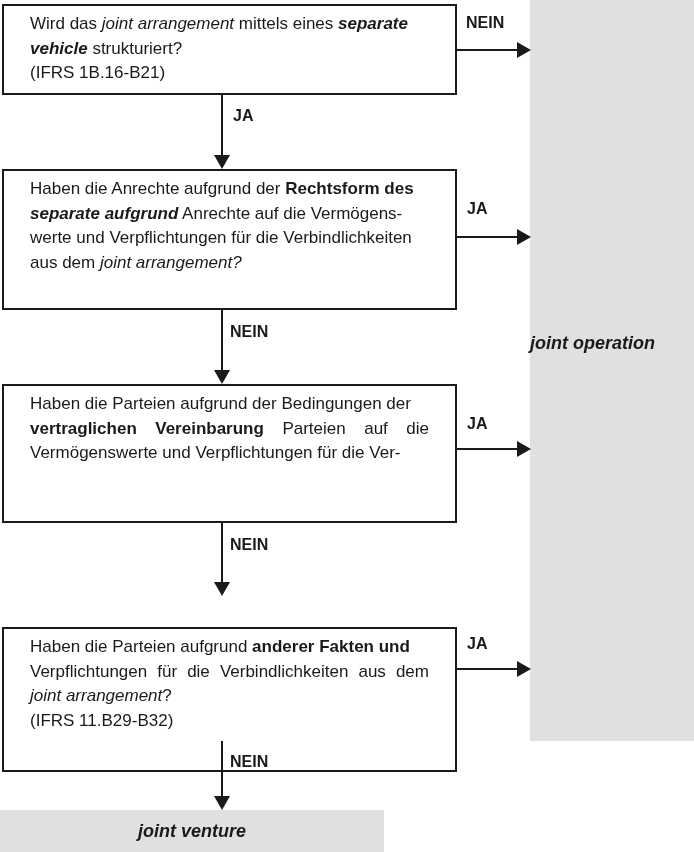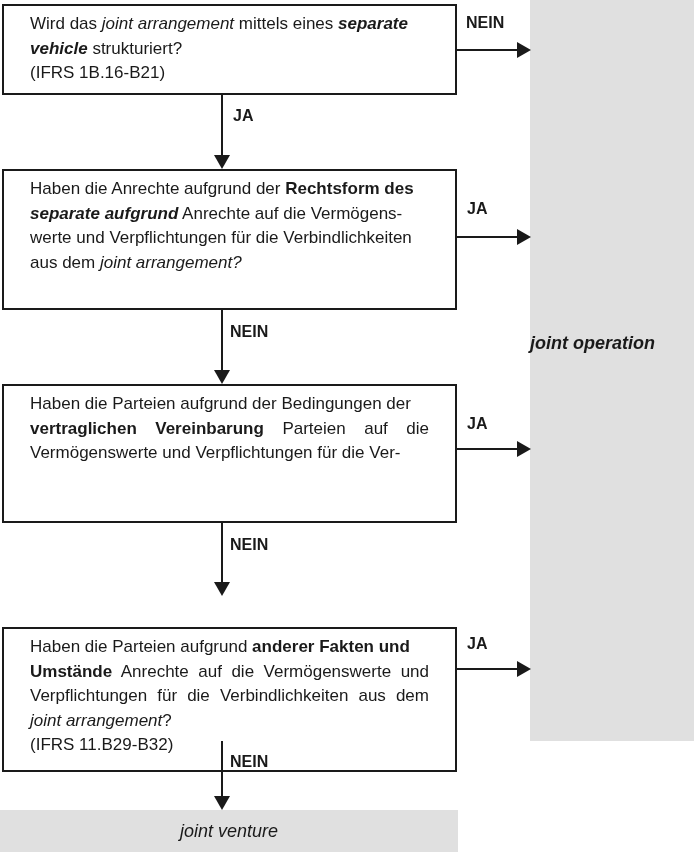--- a/index.html
+++ b/index.html
@@ -36,23 +36,23 @@
   }
   .panel{
     position:absolute;background:var(--panel);
   }
   #panel-joint-operation{left:530px;top:0;width:164px;height:741px;}
   #label-joint-operation{
     position:absolute;left:530px;top:333px;width:164px;text-align:left;
     font-size:18px;font-weight:bold;font-style:italic;
   }
   #bar-joint-venture{
-    left:0;top:810px;width:458px;height:42px;
+    left:0;top:810px;width:384px;height:42px;
     display:flex;align-items:center;justify-content:center;
-    font-size:18px;font-weight:normal;font-style:italic;
+    font-size:18px;font-weight:bold;font-style:italic;
   }
   #box-q1{top:4px;height:91px;}
   #box-q2{top:169px;height:141px;}
   #box-q3{top:384px;height:139px;}
   #box-q4{top:596px;height:145px;margin-top:31px;}
 </style>
 </head>
 <body>
 
 <div id="canvas">
@@ -81,21 +81,20 @@
     <div>
         <div class="tline"><span>Haben die Parteien aufgrund der Bedingungen der</span></div>
         <div class="tline just"><span class="b">vertraglichen Vereinbarung</span><span> Parteien auf die</span></div>
         <div class="tline"><span>Vermögenswerte und Verpflichtungen für die Ver-</span></div>
       </div>
   </div>
 
   <div id="box-q4" class="qbox">
     <div>
         <div class="tline"><span>Haben die Parteien aufgrund </span><span class="b">anderer Fakten und</span></div>
-        <div class="tline just"><span class="b">Umstände</span><span> Anrechte auf die Vermögenswerte und</span></div>
         <div class="tline just"><span>Verpflichtungen für die Verbindlichkeiten aus dem</span></div>
         <div class="tline"><span class="i">joint arrangement</span><span>?</span></div>
       </div>
     <div class="tline">(IFRS 11.B29-B32)</div>
   </div>
 
   <div>
     <div class="vline" style="left:221px;top:95px;height:62px;"></div>
     <div class="head-down" style="left:214px;top:155px;"></div>
   </div>

